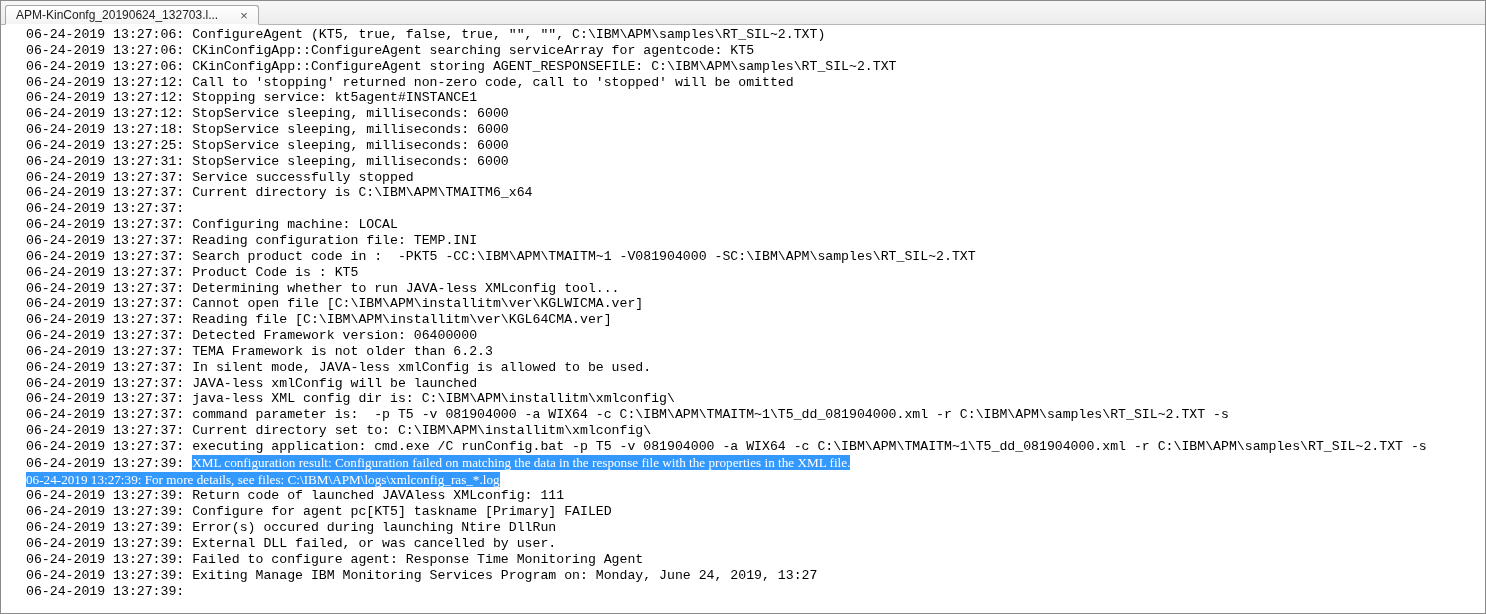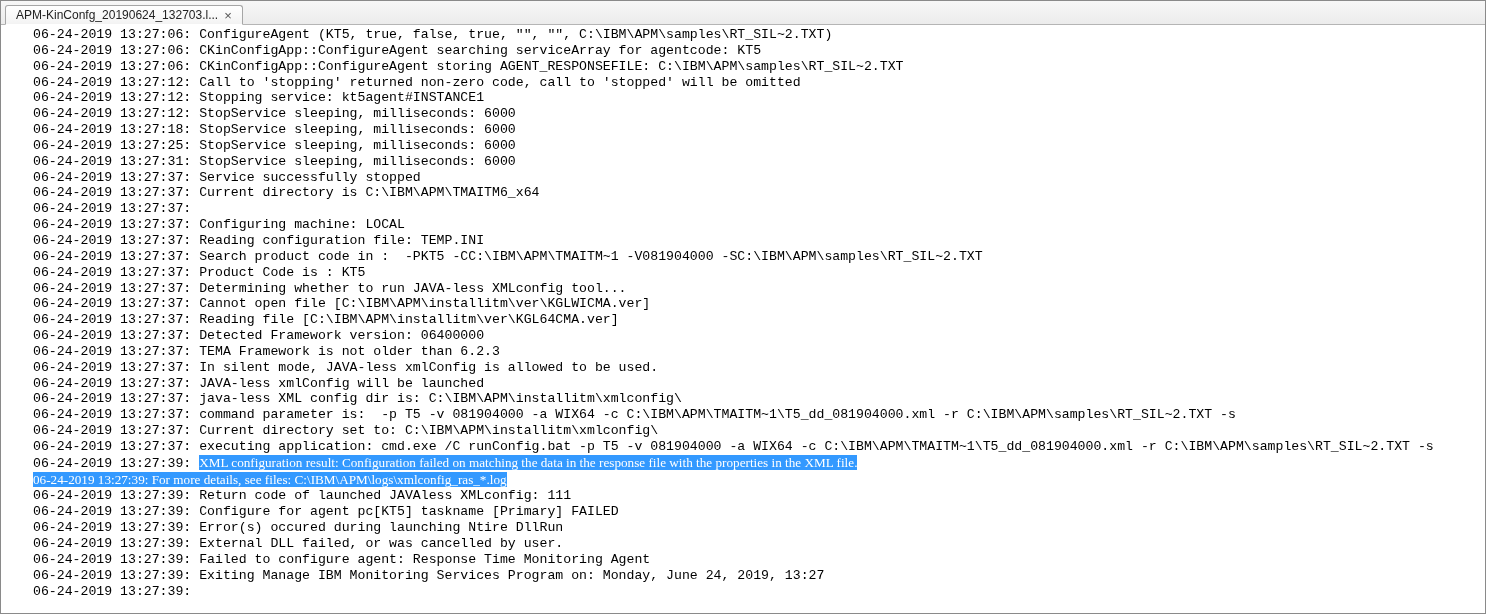--- a/index.html
+++ b/index.html
@@ -23,21 +23,21 @@
     align-items: flex-end;
     height: 24px;
     background: linear-gradient(#f7f7f7,#ececec);
     border-bottom: 1px solid #b5b5b5;
     padding-left: 4px;
     font-family: "Segoe UI", Tahoma, sans-serif;
   }
   .tab {
     display: flex;
     align-items: center;
-    gap: 4px;
+    gap: 20px;
     background: linear-gradient(#ffffff,#f3f3f3);
     border: 1px solid #a6a6a6;
     border-bottom: 1px solid #fff;
     border-radius: 3px 3px 0 0;
     padding: 2px 8px 2px 10px;
     font-size: 12px;
     color: #222;
     margin-bottom: -1px;
     user-select: none;
     min-width: 210px;
@@ -56,21 +56,21 @@
     background: #fff;
     overflow: auto;
     padding: 2px 0 2px 0;
   }
   .content pre {
     font-family: "Consolas","Courier New",monospace;
     font-size: 13.2px;
     line-height: 15.85px;
     white-space: pre;
     letter-spacing: 0px;
-    padding-left: 32px;
+    padding-left: 25px;
   }
   .line { display: block; }
   .sel {
     background: #3399ff;
     color: #fff;
     font-family: Liberation Serif, serif;
   }
 </style>
 </head>
 <body>

